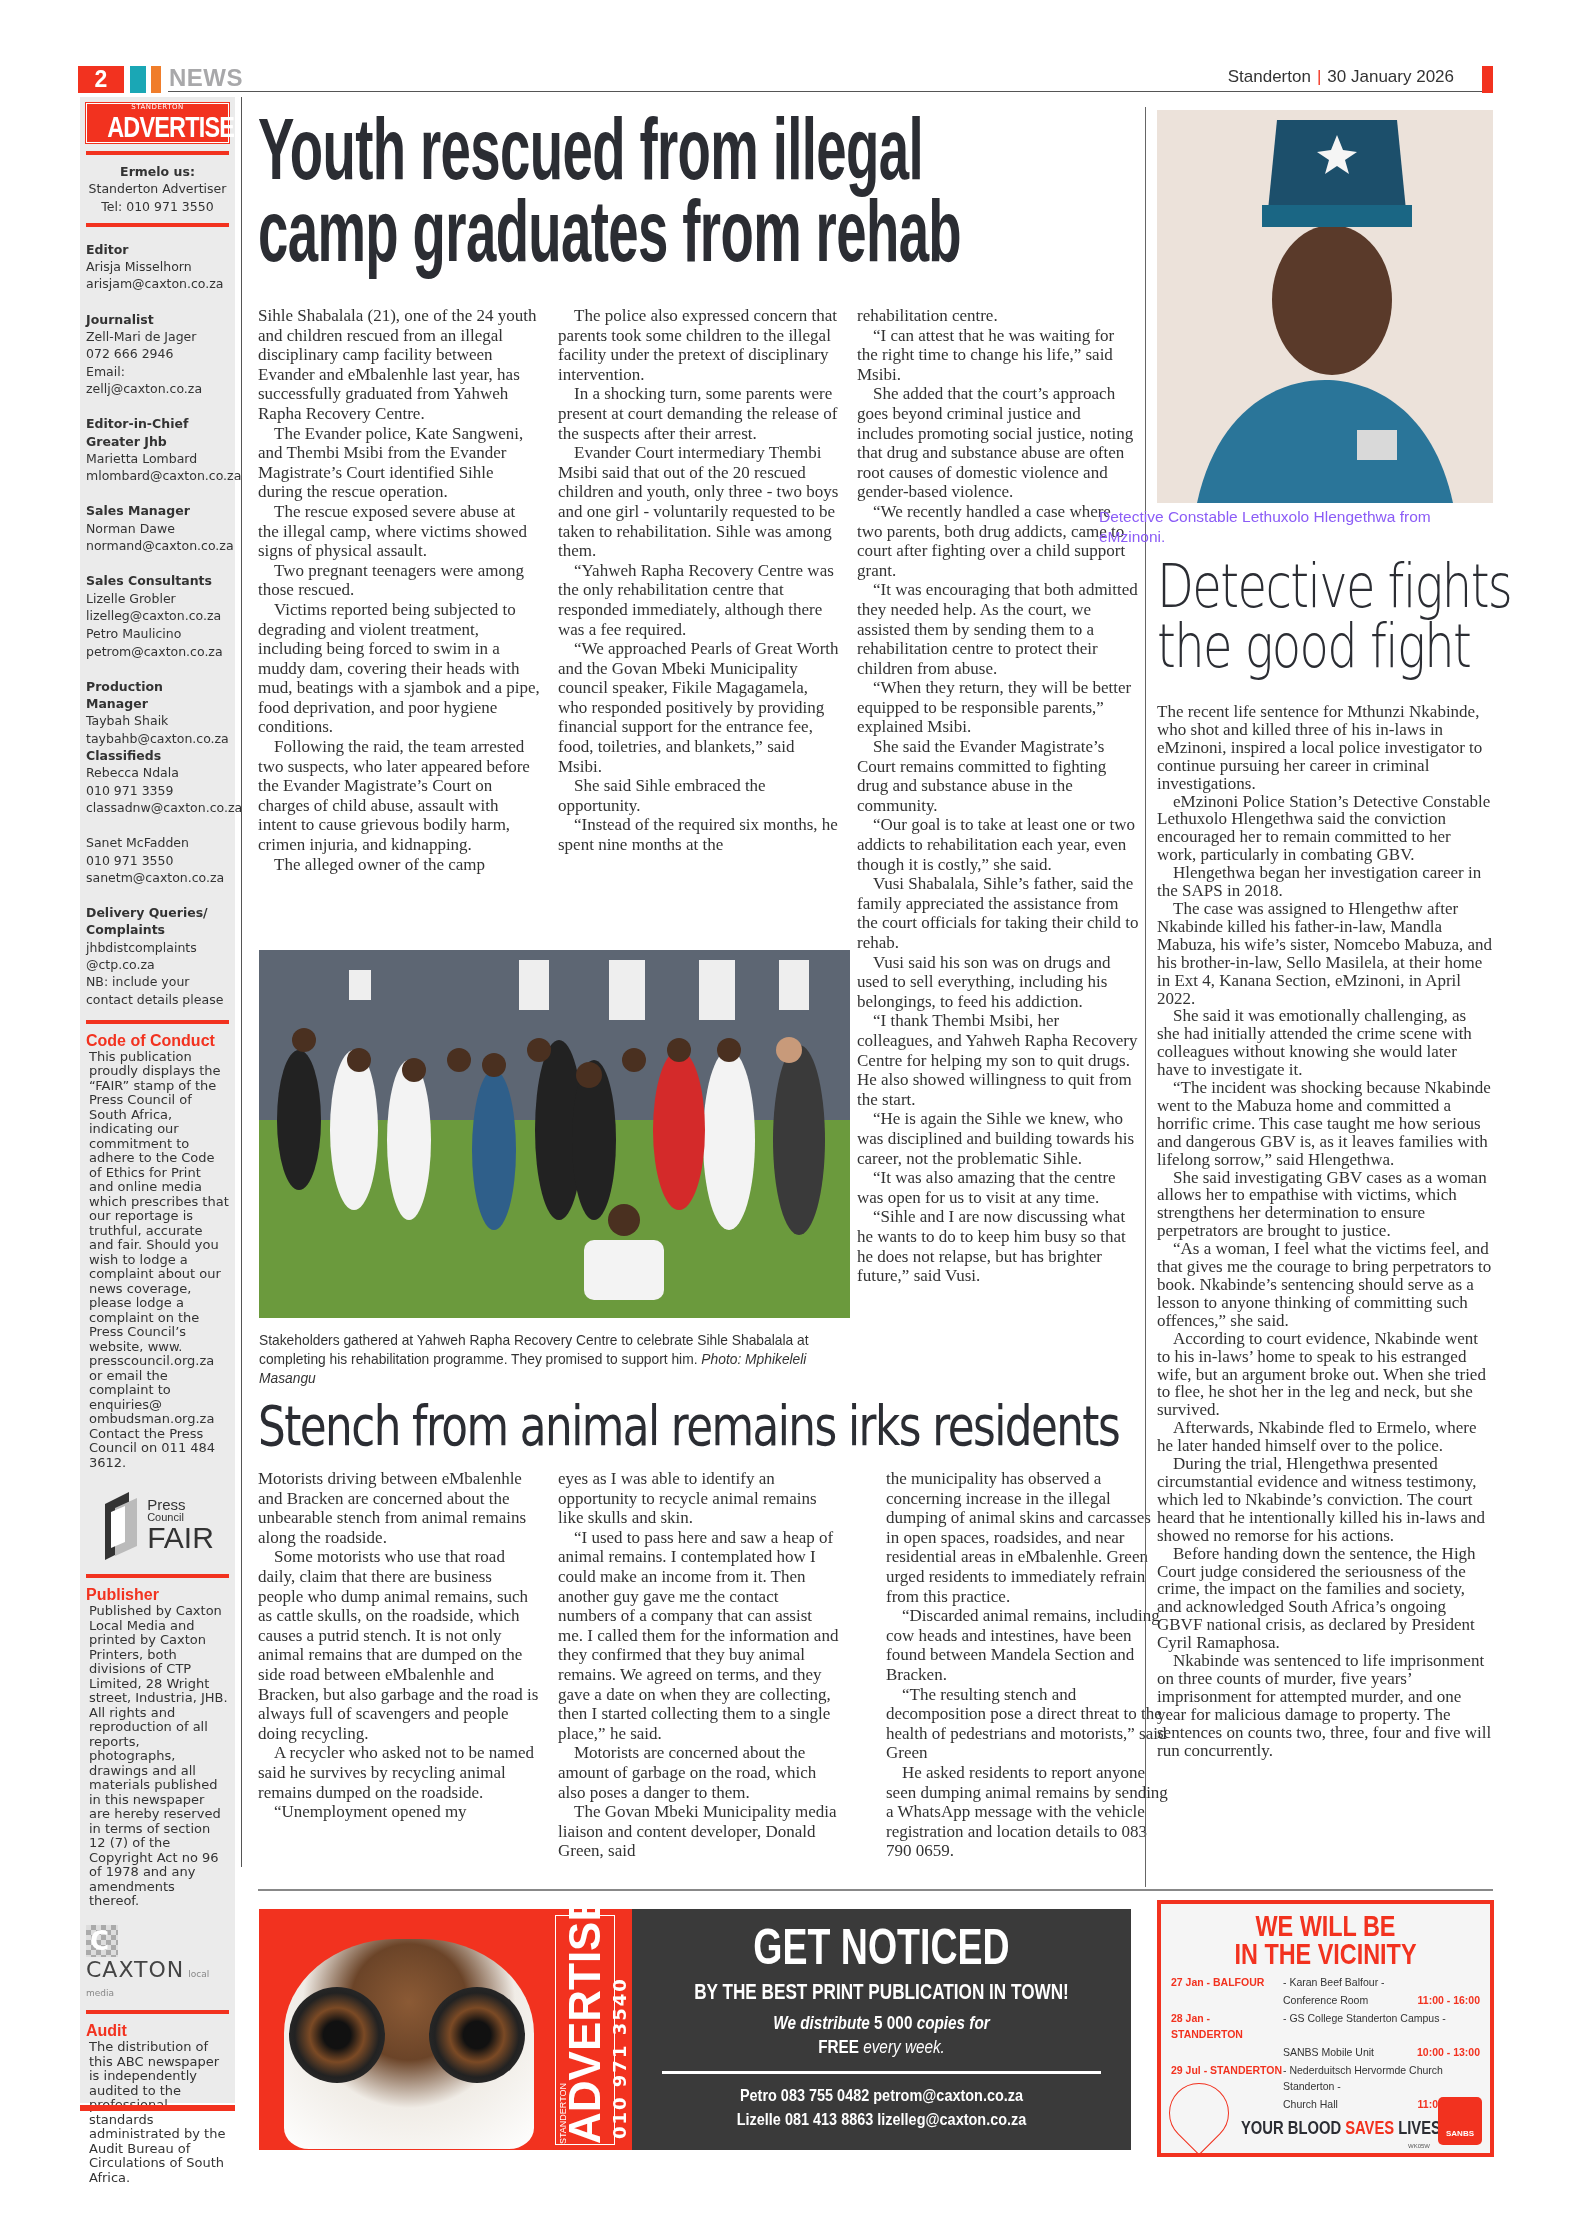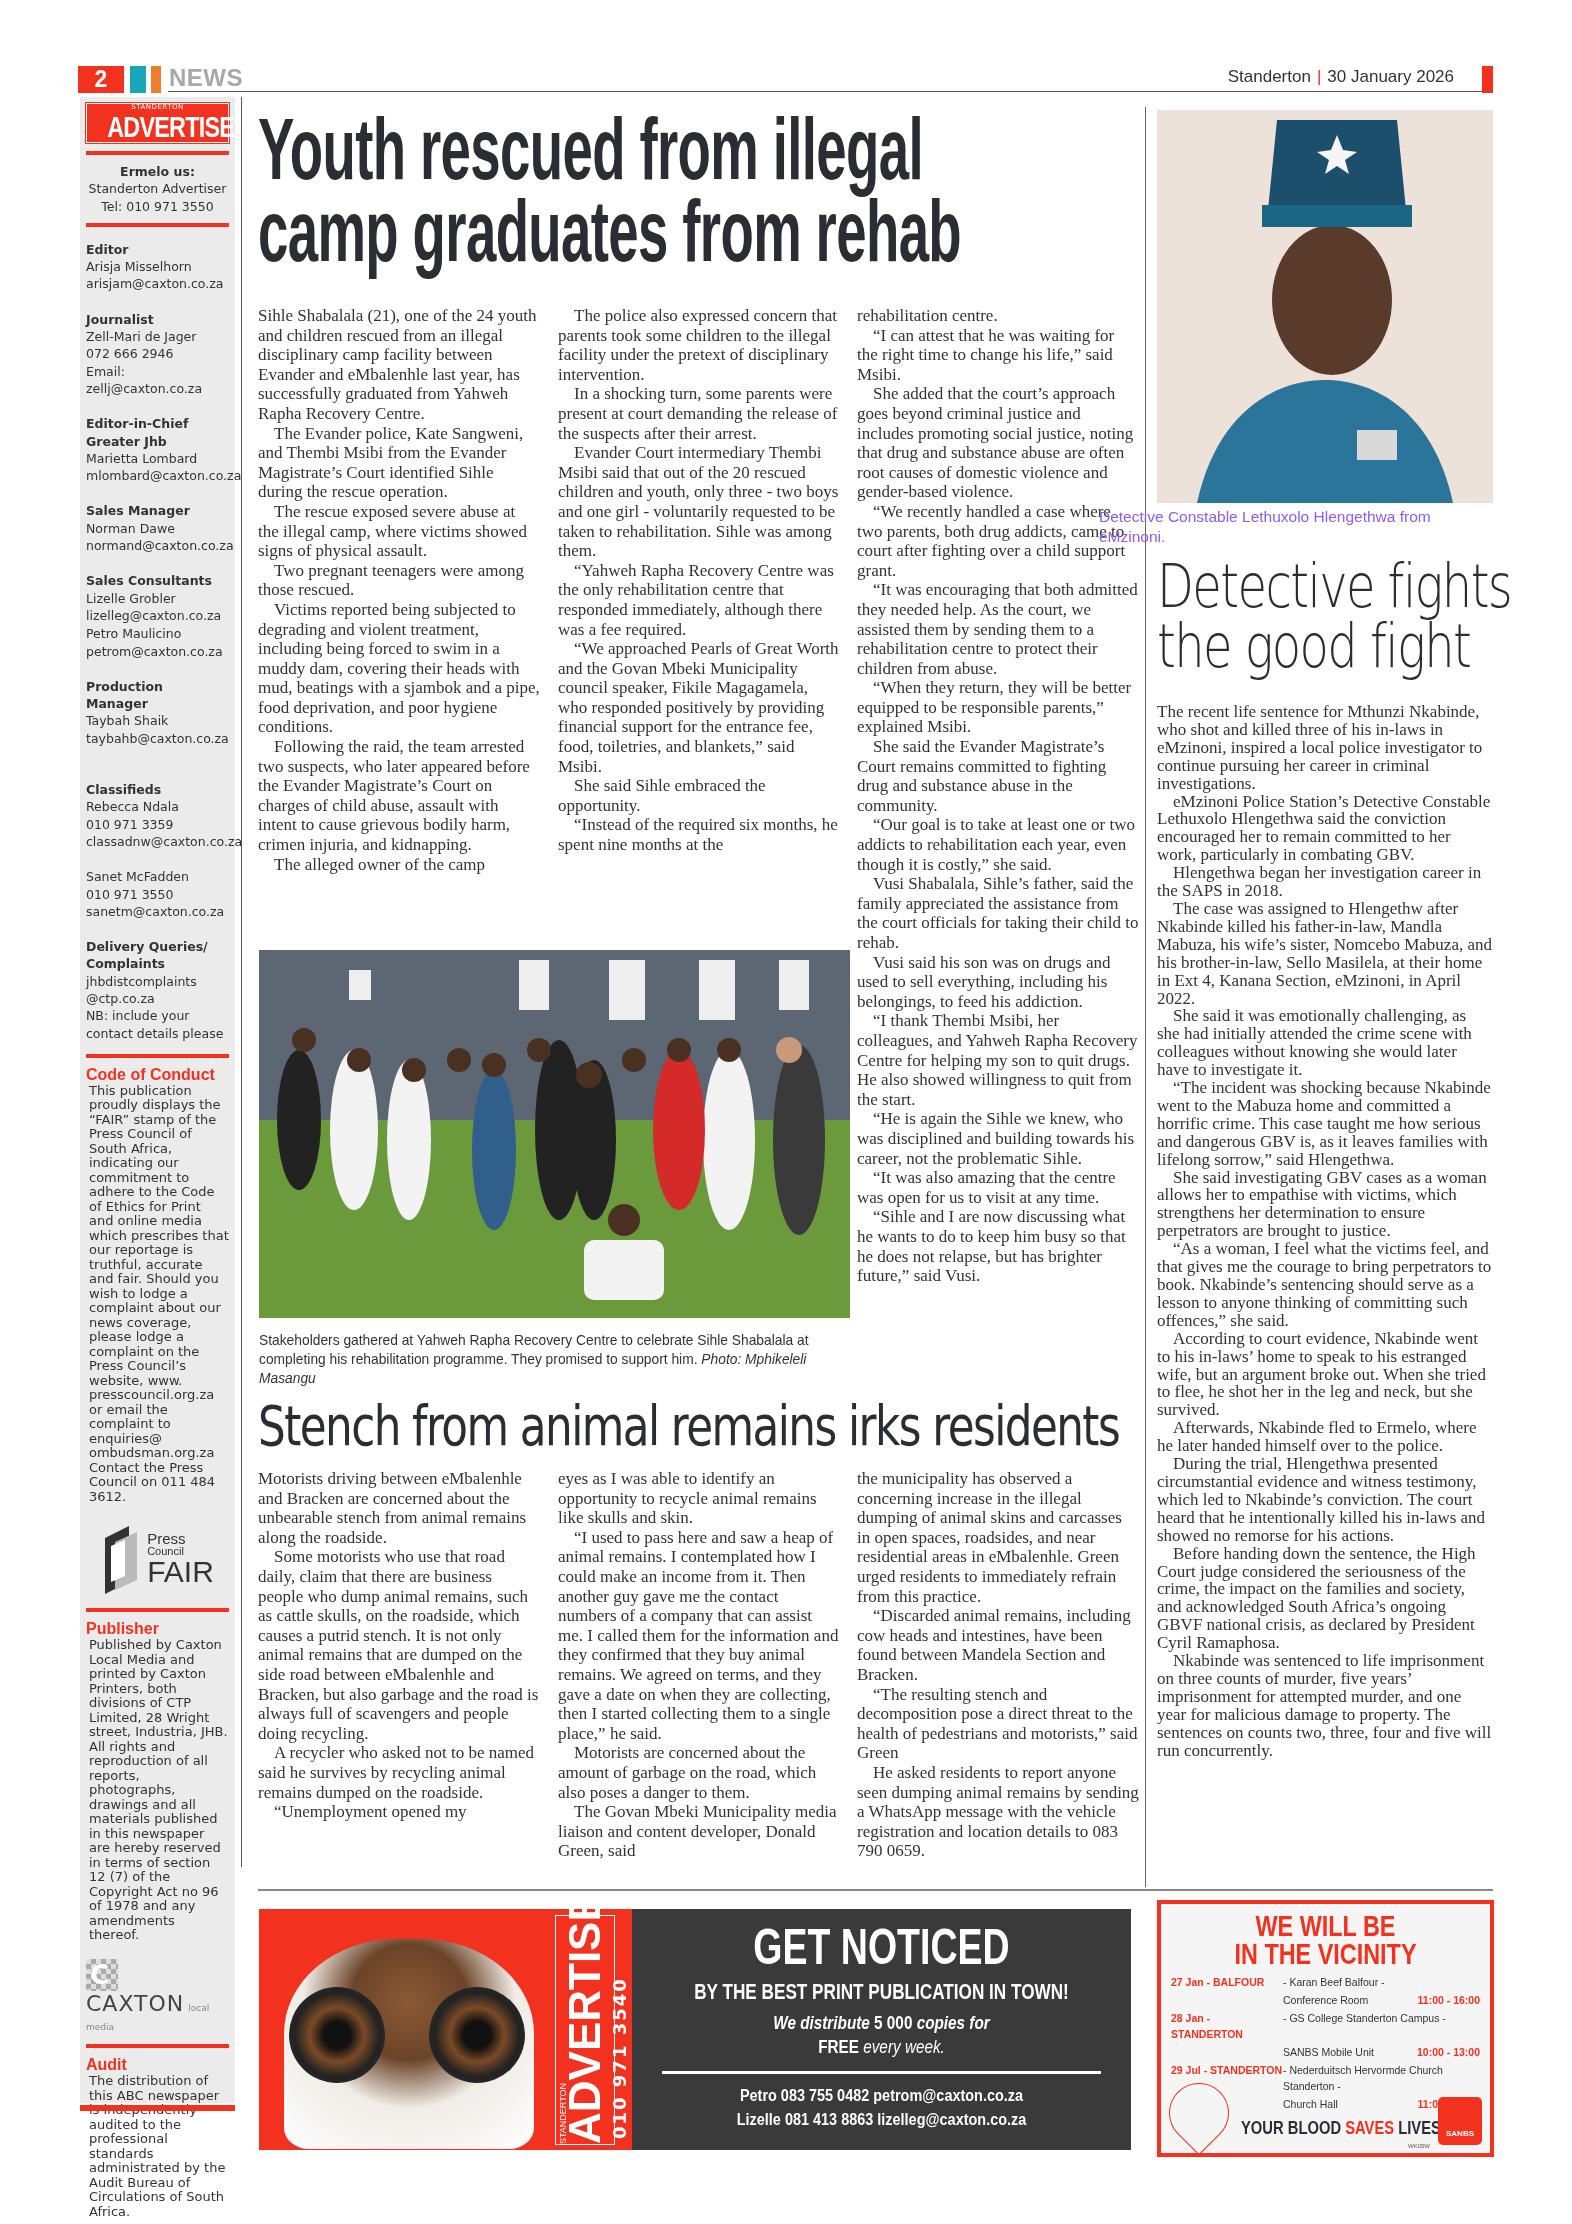--- a/index.html
+++ b/index.html
@@ -114,21 +114,21 @@
       </div>
       <div class="sb-gap" style="margin-top: 1px;">
         <div>Petro Maulicino</div>
         <div>petrom@caxton.co.za</div>
       </div>
       <div class="sb-gap" style="margin-top: 18px;">
         <div style="font-weight: bold;">Production Manager</div>
         <div>Taybah Shaik</div>
         <div>taybahb@caxton.co.za</div>
       </div>
-      <div class="sb-gap" style="margin-top: 34px;">
+      <div class="sb-gap" style="margin-top: 0;">
         <div style="font-weight: bold;">Classifieds</div>
         <div>Rebecca Ndala</div>
         <div>010 971 3359</div>
         <div>classadnw@caxton.co.za</div>
       </div>
       <div class="sb-gap" style="margin-top: 18px;">
         <div>Sanet McFadden</div>
         <div>010 971 3550</div>
         <div>sanetm@caxton.co.za</div>
       </div>
@@ -261,21 +261,21 @@
     <p>Some motorists who use that road daily, claim that there are business people who dump animal remains, such as cattle skulls, on the roadside, which causes a putrid stench. It is not only animal remains that are dumped on the side road between eMbalenhle and Bracken, but also garbage and the road is always full of scavengers and people doing recycling.</p>
     <p>A recycler who asked not to be named said he survives by recycling animal remains dumped on the roadside.</p>
     <p>“Unemployment opened my</p>
   </div>
 <div class="abs col" style="left:558px;top:1469px" id="s2">
     <p class="first">eyes as I was able to identify an opportunity to recycle animal remains like skulls and skin.</p>
     <p>“I used to pass here and saw a heap of animal remains. I contemplated how I could make an income from it. Then another guy gave me the contact numbers of a company that can assist me. I called them for the information and they confirmed that they buy animal remains. We agreed on terms, and they gave a date on when they are collecting, then I started collecting them to a single place,” he said.</p>
     <p>Motorists are concerned about the amount of garbage on the road, which also poses a danger to them.</p>
     <p>The Govan Mbeki Municipality media liaison and content developer, Donald Green, said</p>
   </div>
-<div class="abs col" style="left:857px;top:1469px" id="s3">
+<div class="abs col" style="left:886px;top:1469px" id="s3">
     <p class="first">the municipality has observed a concerning increase in the illegal dumping of animal skins and carcasses in open spaces, roadsides, and near residential areas in eMbalenhle. Green urged residents to immediately refrain from this practice.</p>
     <p>“Discarded animal remains, including cow heads and intestines, have been found between Mandela Section and Bracken.</p>
     <p>“The resulting stench and decomposition pose a direct threat to the health of pedestrians and motorists,” said Green</p>
     <p>He asked residents to report anyone seen dumping animal remains by sending a WhatsApp message with the vehicle registration and location details to 083 790 0659.</p>
   </div>
 
 <div class="abs rightrule"></div>
 
 <div class="abs cop-photo">
   <svg width="336" height="393">

